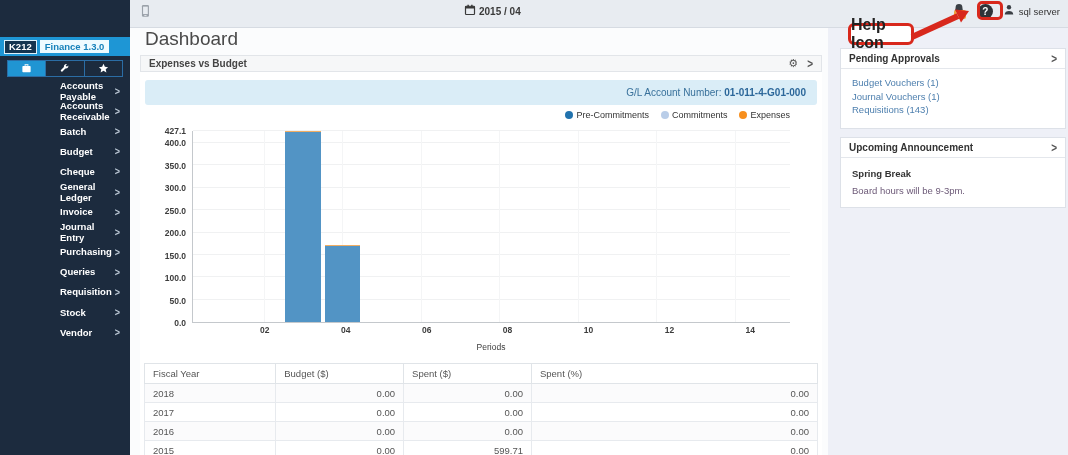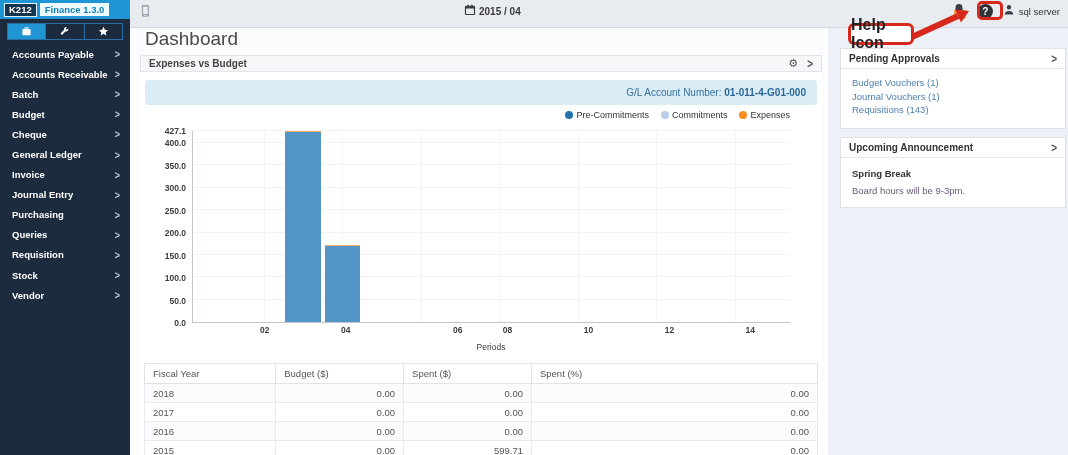--- a/index.html
+++ b/index.html
@@ -1,28 +1,28 @@
 <!DOCTYPE html>
 <html><head>
 <meta charset="utf-8">
 <style>
   * { margin:0; padding:0; box-sizing:border-box; }
   html,body { width:1068px; height:455px; overflow:hidden;
     font-family:"Liberation Sans", sans-serif; background:#fff; position:relative; }
 
   
   .sidebar { position:absolute; left:0; top:0; width:130px; height:455px; background:#1c2b3e; z-index:2; }
-  .brand-strip { height:19px; background:#1e96d5; display:flex; align-items:center; padding-left:4px; gap:3px; }
+  .brand-strip { height:19px; background:#1e96d5; display:flex; align-items:center; padding-left:4px; gap:3px;margin-top:37px; }
   .brand-logo { background:#14344f; border:1px solid #dff1fa; color:#fff; font-size:9.5px; font-weight:bold; padding:0px 4px; line-height:12px; }
   .brand-product { background:#eefbff; color:#1581ba; font-size:9.5px; font-weight:bold; padding:0px 5px; line-height:13px; }
   .tabs { display:flex; margin:4px 7px 0 7px; height:17px; }
   .tab { flex:1; display:flex; align-items:center; justify-content:center; border:1px solid #2b6da5; border-left:none; cursor:pointer; }
   .tab:first-child { border-left:1px solid #2b6da5; }
   .tab.active { background:#2095d3; }
-  .menu { margin-top:4px; }
+  .menu { margin-top:4px;padding-left:48px; }
   .menu-item { display:flex; justify-content:space-between; align-items:center; height:20.1px; padding:0 10px 0 12px; color:#fff; font-size:9.5px; font-weight:bold; cursor:pointer; }
   .menu-item .chev { color:#bcc9d6; font-size:9px; font-weight:bold; transform:scaleY(1.2); }
 
   
   .topbar { position:absolute; left:130px; top:0; width:938px; height:28px; background:#e8ecf1; border-bottom:1px solid #d6dbe2; z-index:3; }
   .topbar .device { position:absolute; left:8px; top:3px; }
   .period { position:absolute; left:334px; top:4px; display:flex; align-items:center; gap:3px; font-size:10px; font-weight:bold; color:#3a3a3a; cursor:pointer; }
   .tb-right { position:absolute; right:8px; top:0; height:22px; display:flex; align-items:center; gap:10px; }
   .bell-wrap { position:relative; width:16px; height:16px; cursor:pointer; }
   .badge { position:absolute; left:2px; top:7px; background:#f0a13c; color:#fff; font-size:7px; font-weight:bold; padding:1px 2px; border-radius:2px; line-height:7px; }
@@ -276,21 +276,21 @@
             <div style="height: 0.608757%; background: rgb(240, 173, 99);"></div>
           </div>
           <div class="bar" style="left: 22.0395%; width: 5.92105%; height: 100%;">
             <div style="height: 39.8033%; background: rgb(82, 148, 197);"></div>
             <div style="height: 0.468274%; background: rgb(240, 173, 99);"></div>
           </div>
         </div>
       <div class="xlabels">
           <div class="xl" style="left: 11.8421%;">02</div>
           <div class="xl" style="left: 25%;">04</div>
-          <div class="xl" style="left: 38.1579%; margin-left: 31px;">06</div>
+          <div class="xl" style="left: 38.1579%;">06</div>
           <div class="xl" style="left: 51.3158%;">08</div>
           <div class="xl" style="left: 64.4737%;">10</div>
           <div class="xl" style="left: 77.6316%;">12</div>
           <div class="xl" style="left: 90.7895%;">14</div>
         </div>
       <div class="xaxis-title">Periods</div>
     </div>
 
     <table class="fy">
       <colgroup>

